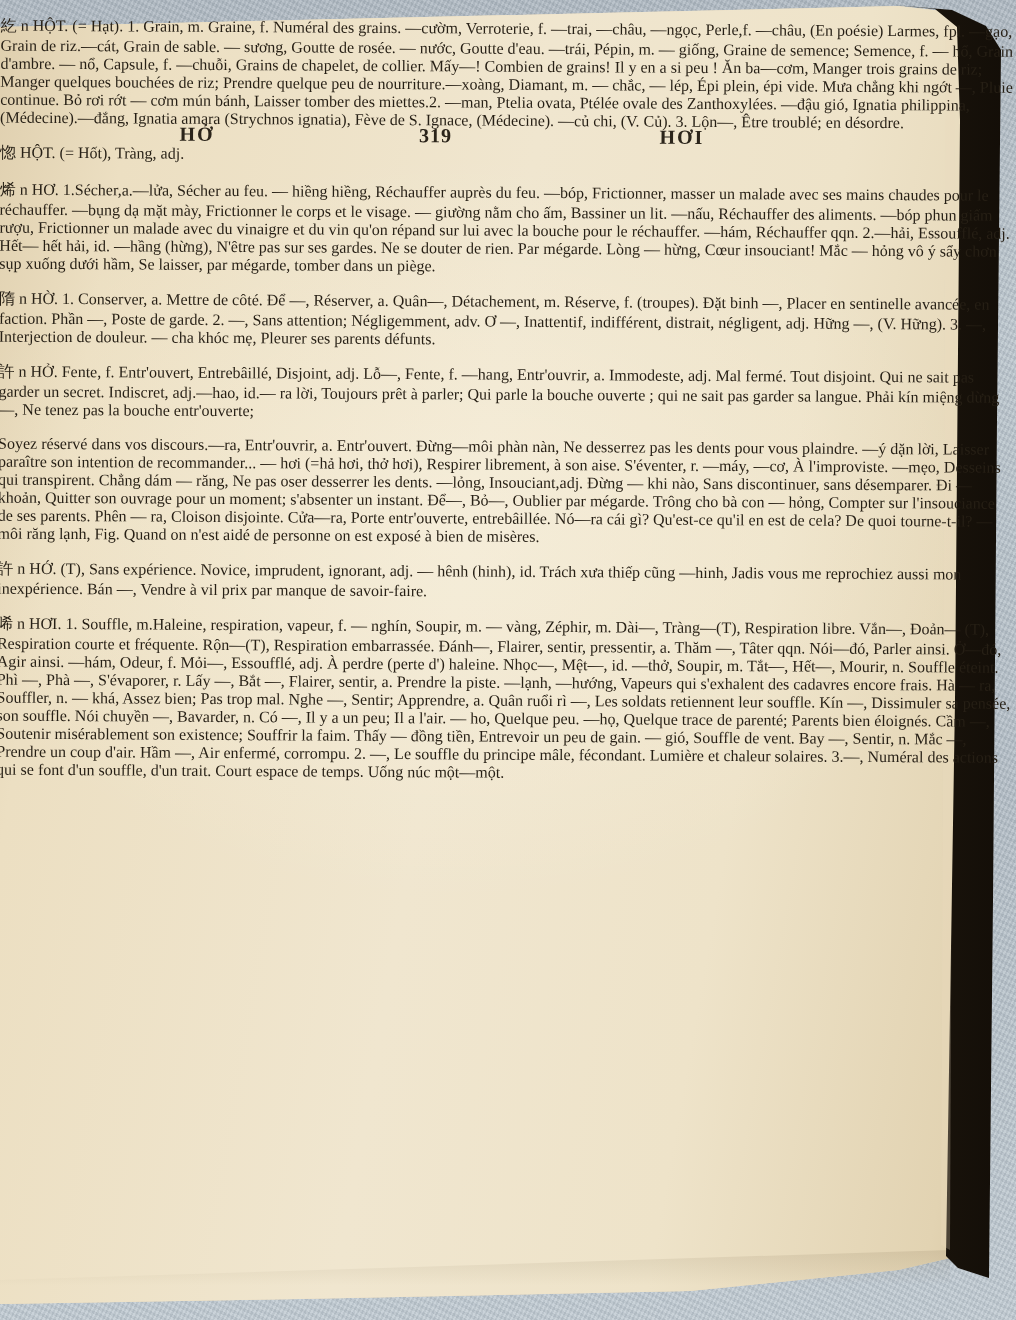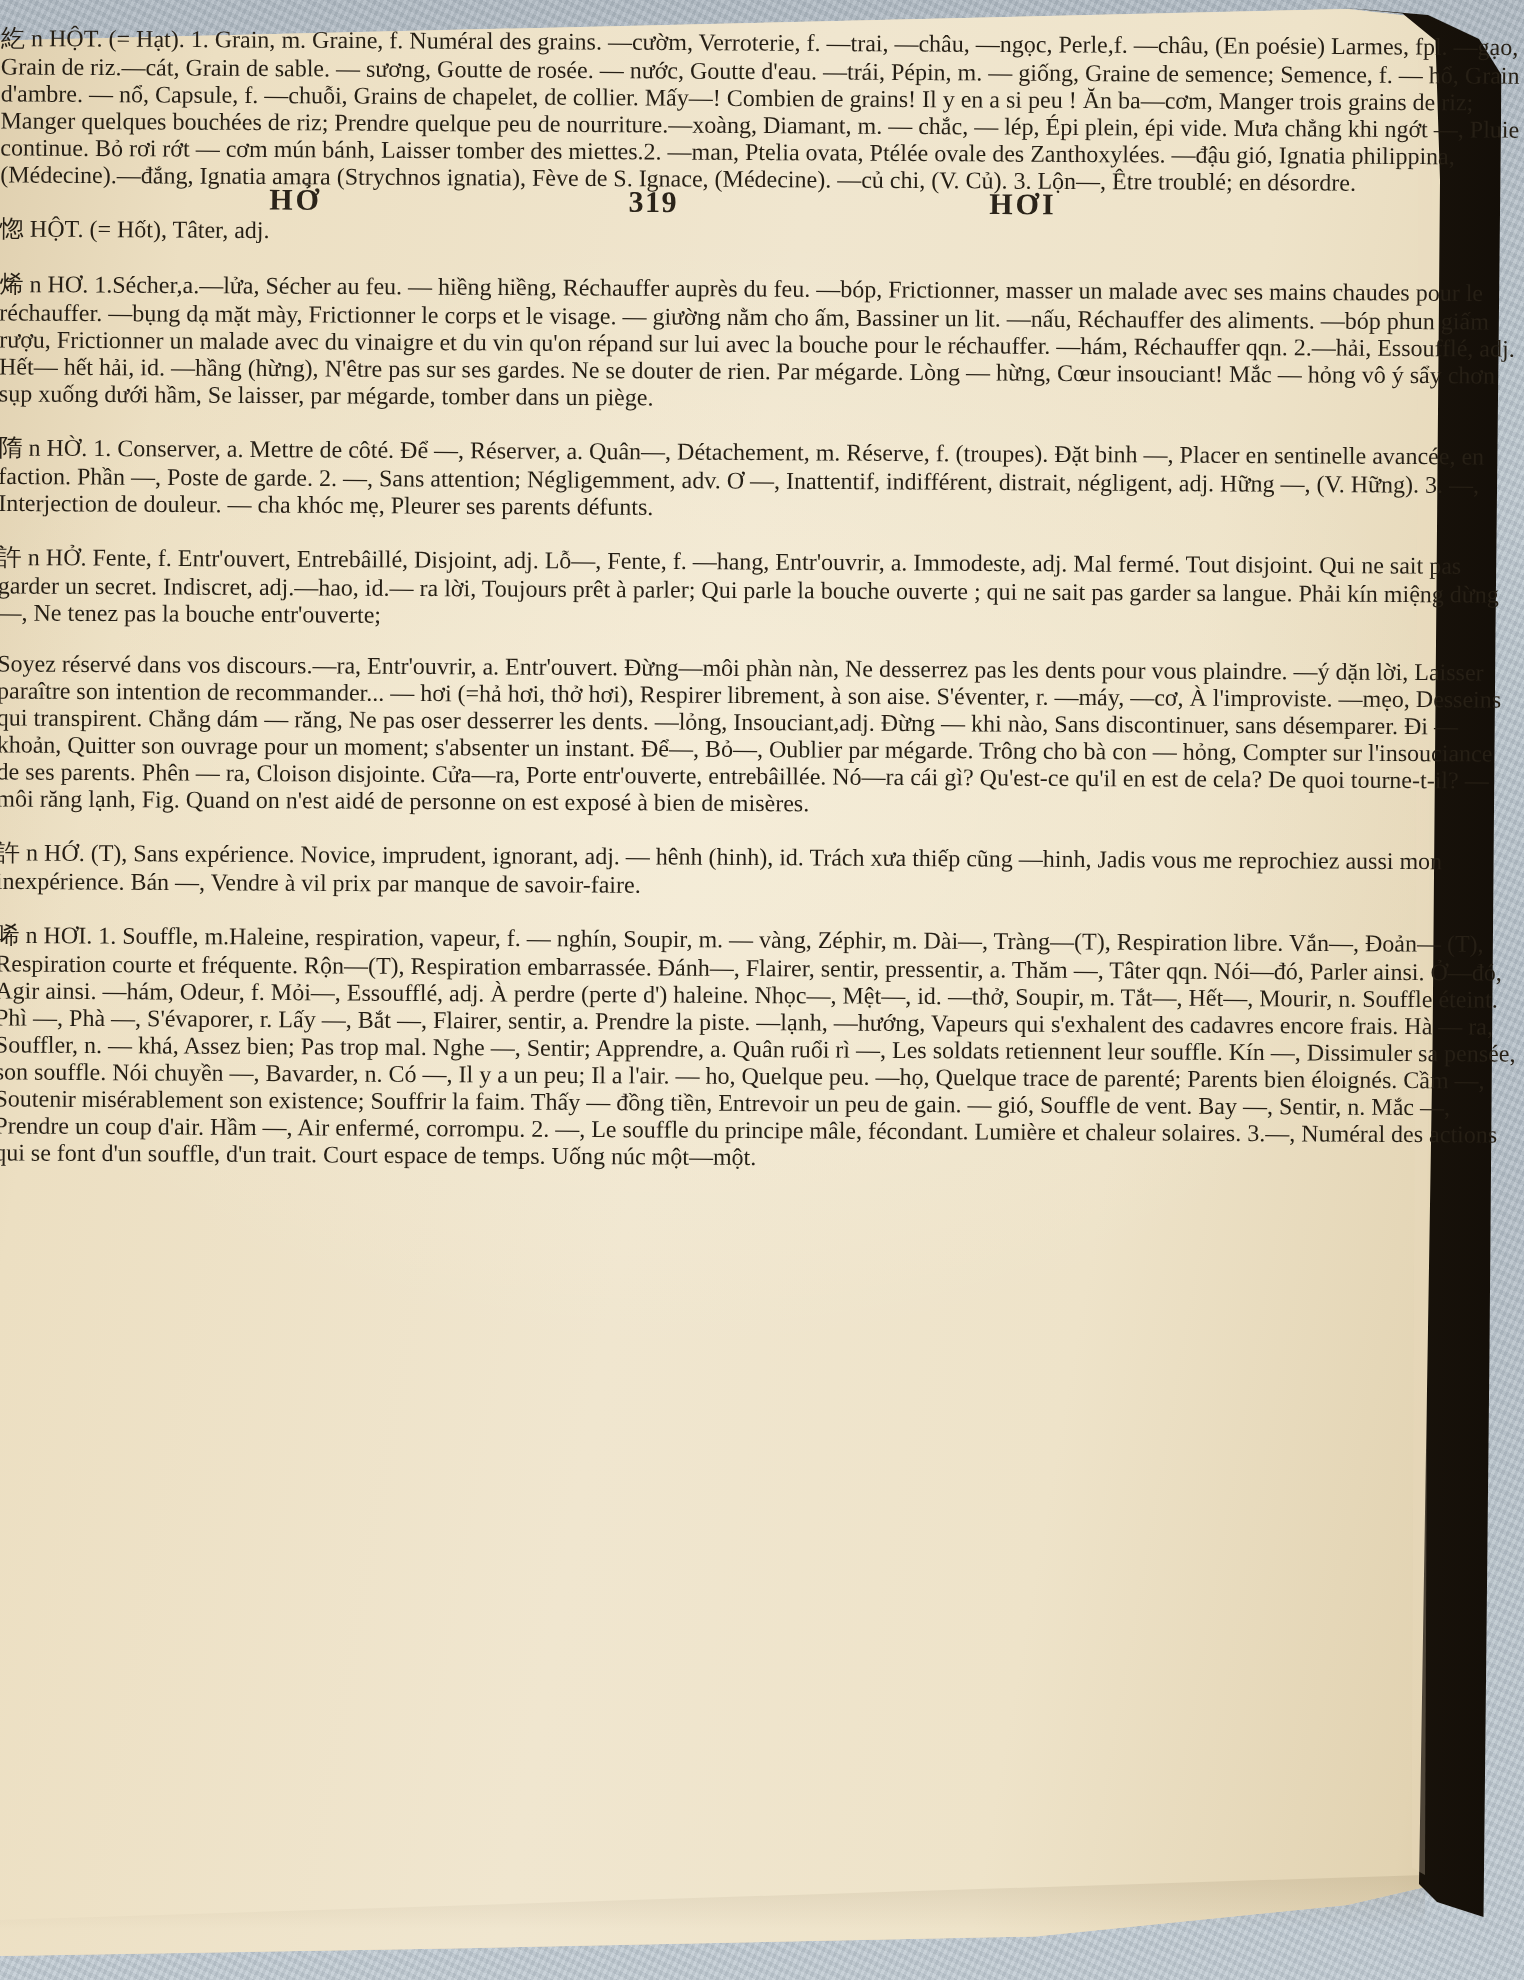--- a/index.html
+++ b/index.html
@@ -73,21 +73,21 @@
       <div class="hdr-label hdr-left">HỞ</div>
       <div class="hdr-label hdr-num">319</div>
       <div class="hdr-label hdr-right">HƠI</div>
     </div>
 
     <div class="divider"></div>
     <div class="right-rule"></div>
 
     <div class="col col-left">
         <p class="para entry"><span class="s-c">紇 </span><span class="s-i">n </span><span class="s-h">HỘT.</span><span> (= Hạt). </span><span class="s-b">1.</span><span> Grain, </span><span class="s-i">m.</span><span> Graine, </span><span class="s-i">f. Numéral des grains.</span><span> —cườm, </span><span class="s-i">Verroterie, f.</span><span> —trai, —châu, —ngọc, Perle,</span><span class="s-i">f.</span><span> —châu, (</span><span class="s-i">En poésie</span><span>) </span><span class="s-i">Larmes, fpl.</span><span> —gạo, </span><span class="s-i">Grain de riz.</span><span>—cát, Grain de sable. — sương, </span><span class="s-i">Goutte de rosée.</span><span> — nước, Goutte d'eau. —trái, Pépin, </span><span class="s-i">m.</span><span> — giống, </span><span class="s-i">Graine de semence; Semence, f.</span><span> — hổ, Grain d'ambre. — nổ, Capsule, </span><span class="s-i">f.</span><span> —chuỗi, </span><span class="s-i">Grains de chapelet, de collier.</span><span> Mấy—! Combien de grains! Il y en a si peu ! Ăn ba—cơm, </span><span class="s-i">Manger trois grains de riz; Manger quelques bouchées de riz; Prendre quelque peu de nourriture.</span><span>—xoàng, Diamant, </span><span class="s-i">m.</span><span> — chắc, — lép, Épi plein, épi vide. Mưa chẳng khi ngớt —, Pluie continue. Bỏ rơi rớt — cơm mún bánh, </span><span class="s-i">Laisser tomber des miettes.</span><span class="s-b">2.</span><span> —man, </span><span class="s-i">Ptelia ovata,</span><span> Ptélée ovale </span><span class="s-i">des Zanthoxylées.</span><span> —đậu gió, </span><span class="s-i">Ignatia philippina,</span><span> (Médecine).—đắng, </span><span class="s-i">Ignatia amara</span><span> (</span><span class="s-i">Strychnos ignatia</span><span>), Fève de S. Ignace, (Médecine). —củ chi, (</span><span class="s-i">V.</span><span> Củ). </span><span class="s-b">3.</span><span> Lộn—, Être troublé; en désordre.</span></p>
-        <p class="para entry"><span class="s-c">惚 </span><span class="s-h">HỘT.</span><span> (= Hốt), Tâter, </span><span class="s-i">adj.</span></p>
+        <p class="para entry"><span class="s-c">惚 </span><span class="s-h">HỘT.</span><span> (= Hốt), Tràng, </span><span class="s-i">adj.</span></p>
         <p class="para entry"><span class="s-c">烯 </span><span class="s-i">n </span><span class="s-h">HƠ.</span><span> </span><span class="s-b">1.</span><span>Sécher,</span><span class="s-i">a.</span><span>—lửa, Sécher au feu. — hiềng hiềng, </span><span class="s-i">Réchauffer auprès du feu.</span><span> —bóp, Frictionner, masser un malade avec ses mains chaudes pour le réchauffer. —bụng dạ mặt mày, </span><span class="s-i">Frictionner le corps et le visage.</span><span> — giường nằm cho ấm, Bassiner un lit. —nấu, Réchauffer des aliments. —bóp phun giấm rượu, </span><span class="s-i">Frictionner un malade avec du vinaigre et du vin qu'on répand sur lui avec la bouche pour le réchauffer.</span><span> —hám, Réchauffer qqn. </span><span class="s-b">2.</span><span>—hải, Essoufflé, </span><span class="s-i">adj.</span><span> Hết— hết hải, </span><span class="s-i">id.</span><span> —hầng (hừng), </span><span class="s-i">N'être pas sur ses gardes. Ne se douter de rien. Par mégarde.</span><span> Lòng — hừng, Cœur insouciant! Mắc — hỏng vô ý sẩy chơn sụp xuống dưới hầm, Se laisser, par mégarde, tomber dans un piège.</span></p>
         <p class="para entry"><span class="s-c">隋 </span><span class="s-i">n </span><span class="s-h">HỜ.</span><span> </span><span class="s-b">1.</span><span> Conserver, </span><span class="s-i">a.</span><span> Mettre de côté. Để —, Réserver, </span><span class="s-i">a.</span><span> Quân—, </span><span class="s-i">Détachement, m. Réserve, f.</span><span> (</span><span class="s-i">troupes</span><span>). Đặt binh —, Placer en sentinelle avancée, en faction. Phần —, </span><span class="s-i">Poste de garde.</span><span> </span><span class="s-b">2.</span><span> —, Sans attention; Négligemment, </span><span class="s-i">adv.</span><span> Ơ —, </span><span class="s-i">Inattentif, indifférent, distrait, négligent, adj.</span><span> Hững —, (</span><span class="s-i">V.</span><span> Hững). </span><span class="s-b">3.</span><span> —, </span><span class="s-i">Interjection de douleur.</span><span> — cha khóc mẹ, Pleurer ses parents défunts.</span></p>
         <p class="para entry"><span class="s-c">許 </span><span class="s-i">n </span><span class="s-h">HỞ.</span><span> Fente, </span><span class="s-i">f.</span><span> Entr'ouvert, Entrebâillé, Disjoint, </span><span class="s-i">adj.</span><span> Lỗ—, Fente, </span><span class="s-i">f.</span><span> —hang, </span><span class="s-i">Entr'ouvrir, a.</span><span> Immodeste, </span><span class="s-i">adj.</span><span> Mal fermé. Tout disjoint. </span><span class="s-i">Qui ne sait pas garder un secret.</span><span> Indiscret, </span><span class="s-i">adj.</span><span>—hao, </span><span class="s-i">id.</span><span>— ra lời, Toujours prêt à parler; Qui parle la bouche ouverte ; </span><span class="s-i">qui ne sait pas garder sa langue.</span><span> Phải kín miệng dừng—, Ne tenez pas la bouche entr'ouverte;</span></p>
       </div>
     <div class="col col-right">
         <p class="para"><span class="s-i">Soyez réservé dans vos discours.</span><span>—ra, Entr'ouvrir, </span><span class="s-i">a.</span><span> Entr'ouvert. Đừng—môi phàn nàn, Ne desserrez pas les dents pour vous plaindre. —ý dặn lời, Laisser paraître son intention de recommander... — hơi (=hả hơi, thở hơi), </span><span class="s-i">Respirer librement, à son aise. S'éventer, r.</span><span> —máy, —cơ, À l'improviste. —mẹo, Desseins qui transpirent. Chẳng dám — răng, </span><span class="s-i">Ne pas oser desserrer les dents.</span><span> —lỏng, Insouciant,</span><span class="s-i">adj.</span><span> Đừng — khi nào, Sans discontinuer, sans désemparer. Đi —khoản, </span><span class="s-i">Quitter son ouvrage pour un moment; s'absenter un instant.</span><span> Để—, Bỏ—, Oublier par mégarde. Trông cho bà con — hỏng, </span><span class="s-i">Compter sur l'insouciance de ses parents.</span><span> Phên — ra, Cloison disjointe. Cửa—ra, Porte entr'ouverte, entrebâillée. Nó—ra cái gì? Qu'est-ce qu'il en est de cela? De quoi tourne-t-il? — môi răng lạnh, </span><span class="s-i">Fig. Quand on n'est aidé de personne on est exposé à bien de misères.</span></p>
         <p class="para entry"><span class="s-c">許 </span><span class="s-i">n </span><span class="s-h">HỚ.</span><span> (T), Sans expérience. Novice, imprudent, ignorant, </span><span class="s-i">adj.</span><span> — hênh (hinh), </span><span class="s-i">id.</span><span> Trách xưa thiếp cũng —hinh, Jadis vous me reprochiez aussi mon inexpérience. Bán —, Vendre à vil prix par manque de savoir-faire.</span></p>
         <p class="para entry"><span class="s-c">唏 </span><span class="s-i">n </span><span class="s-h">HƠI.</span><span> </span><span class="s-b">1.</span><span> Souffle, </span><span class="s-i">m.</span><span>Haleine, respiration, vapeur, </span><span class="s-i">f.</span><span> — nghín, </span><span class="s-i">Soupir, m.</span><span> — vàng, Zéphir, </span><span class="s-i">m.</span><span> Dài—, Tràng—(T), </span><span class="s-i">Respiration libre.</span><span> Vắn—, Đoản— (T), Respiration courte et fréquente. Rộn—(T), </span><span class="s-i">Respiration embarrassée.</span><span> Đánh—, Flairer, sentir, pressentir, </span><span class="s-i">a.</span><span> Thăm —, Tâter qqn. Nói—đó, </span><span class="s-i">Parler ainsi.</span><span> Ở—đó, Agir ainsi. —hám, Odeur, </span><span class="s-i">f.</span><span> Mỏi—, </span><span class="s-i">Essoufflé, adj. À perdre (perte d') haleine.</span><span> Nhọc—, Mệt—, </span><span class="s-i">id.</span><span> —thở, Soupir, </span><span class="s-i">m.</span><span> Tắt—, Hết—, Mourir, </span><span class="s-i">n. Souffle éteint.</span><span> Phì —, Phà —, S'évaporer, </span><span class="s-i">r.</span><span> Lấy —, Bắt —, </span><span class="s-i">Flairer, sentir, a. Prendre la piste.</span><span> —lạnh, —hướng, Vapeurs qui s'exhalent des cadavres encore frais. Hà — ra, Souffler, </span><span class="s-i">n.</span><span> — khá, </span><span class="s-i">Assez bien; Pas trop mal.</span><span> Nghe —, Sentir; Apprendre, </span><span class="s-i">a.</span><span> Quân ruổi rì —, </span><span class="s-i">Les soldats retiennent leur souffle.</span><span> Kín —, Dissimuler sa pensée, </span><span class="s-i">son souffle.</span><span> Nói chuyền —, Bavarder, </span><span class="s-i">n.</span><span> Có —, Il y a un peu; Il a l'air. — ho, Quelque peu. —họ, </span><span class="s-i">Quelque trace de parenté; Parents bien éloignés.</span><span> Cầm —, Soutenir misérablement son existence; Souffrir la faim. Thấy — đồng tiền, </span><span class="s-i">Entrevoir un peu de gain.</span><span> — gió, Souffle de vent. Bay —, Sentir, </span><span class="s-i">n.</span><span> Mắc —, </span><span class="s-i">Prendre un coup d'air.</span><span> Hầm —, Air enfermé, corrompu. </span><span class="s-b">2.</span><span> —, Le souffle du principe mâle, fécondant. Lumière et chaleur solaires. </span><span class="s-b">3.</span><span>—, </span><span class="s-i">Numéral des actions qui se font d'un souffle, d'un trait.</span><span> Court espace de temps. Uống núc một—một.</span></p>
       </div>
   </div>

